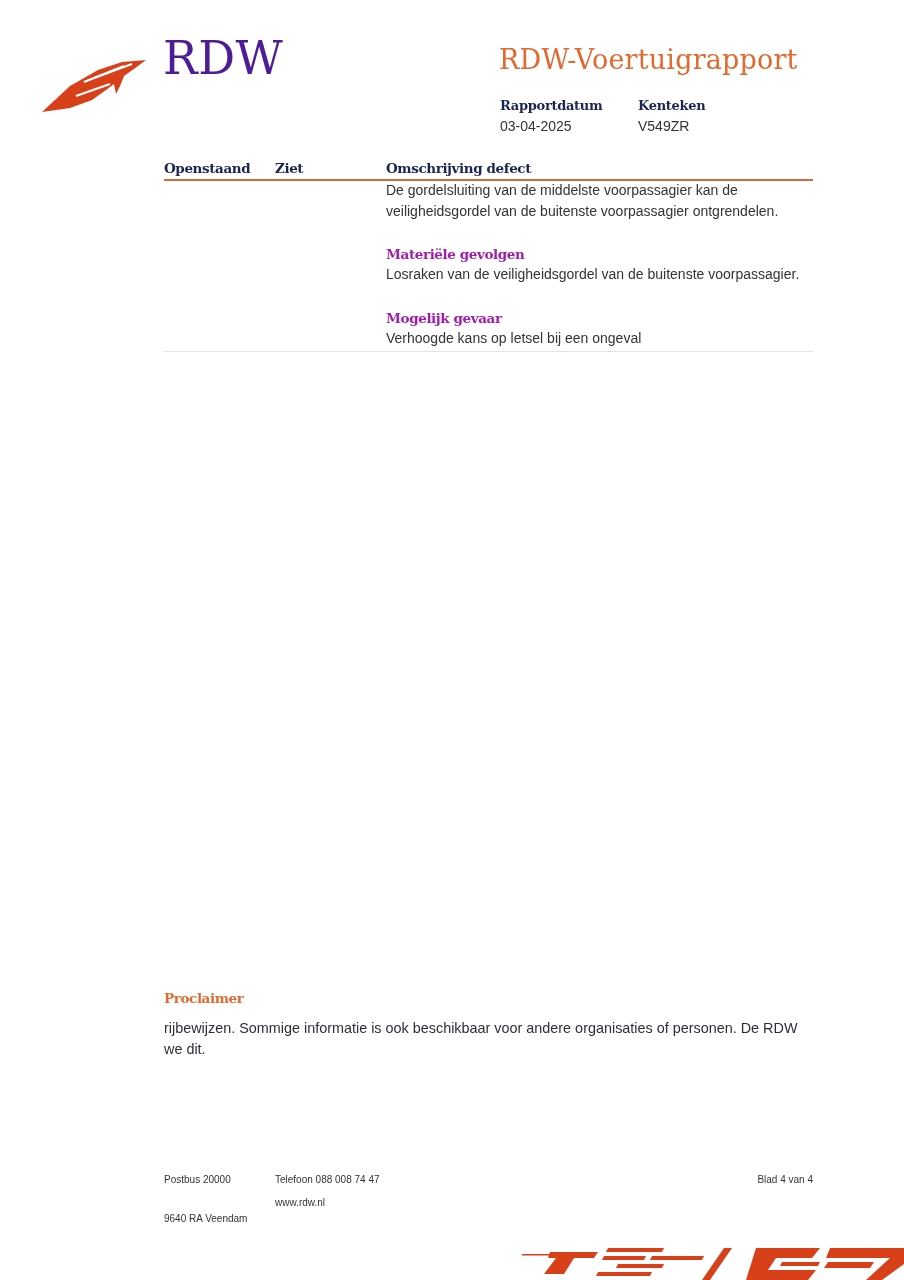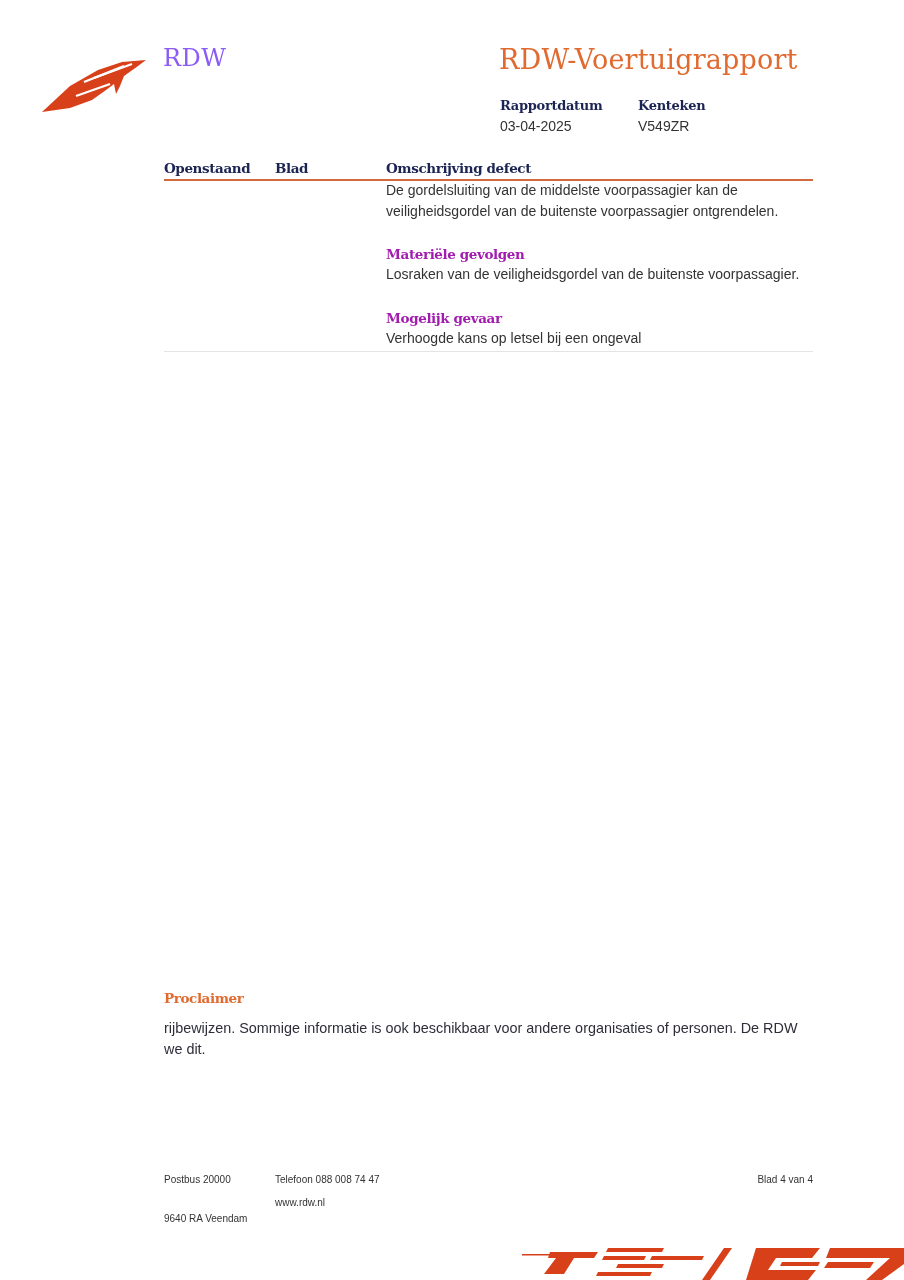--- a/index.html
+++ b/index.html
@@ -4,21 +4,21 @@
   <style>
     html, body { margin: 0; padding: 0; background: #ffffff; }
     body {
       width: 904px; height: 1280px; position: relative; overflow: hidden;
       font-family: "Liberation Sans", sans-serif; color: #2b2b3a;
     }
     .abs { position: absolute; }
     .logo-mark { left: 40px; top: 56px; width: 110px; height: 60px; }
     .logo-text {
       left: 163px; top: 36px; font-family: "DejaVu Serif", serif;
-      font-size: 24px; color: #8b5cf6; letter-spacing: 0.5px; line-height: 44px;
+      font-size: 46px; color: #4c1d95; letter-spacing: 0.5px; line-height: 44px;
     }
     .report-title {
       left: 499px; top: 42px; font-family: "DejaVu Serif", serif;
       font-size: 27px; color: #e06a2f; line-height: 36px; letter-spacing: 0.2px;
     }
     .meta-label {
       font-family: "DejaVu Serif", serif; font-weight: bold; font-size: 13px;
       color: #1b2452; line-height: 18px; letter-spacing: -0.3px;
     }
     .meta-value { font-size: 14px; color: #333; line-height: 18px; }
@@ -58,21 +58,21 @@
 
 <div class="abs report-title">RDW-Voertuigrapport</div>
 
 <div class="abs meta-label" style="left:500px;top:97px;">Rapportdatum</div>
 <div class="abs meta-value" style="left:500px;top:117px;">03-04-2025</div>
 <div class="abs meta-label" style="left:638px;top:97px;">Kenteken</div>
 <div class="abs meta-value" style="left:638px;top:117px;">V549ZR</div>
 
 <div>
   <div class="abs th" style="left:164px;">Openstaand</div>
-  <div class="abs th" style="left:275px;">Blad</div>
+  <div class="abs th" style="left:275px;">Ziet</div>
   <div class="abs th" style="left:386px;">Omschrijving defect</div>
   <div class="abs header-rule"></div>
 
   <div>
     <div class="abs cell-text" style="left:164px;top:180px;"></div>
     <div class="abs cell-text" style="left:275px;top:180px;"></div>
     <div class="abs cell-text" style="left:386px;top:180px;">De gordelsluiting van de middelste voorpassagier kan de</div>
     <div class="abs cell-text" style="left:386px;top:201px;">veiligheidsgordel van de buitenste voorpassagier ontgrendelen.</div>
 
     <div class="abs sub-heading" style="left:386px;top:245px;">Materiële gevolgen</div>

